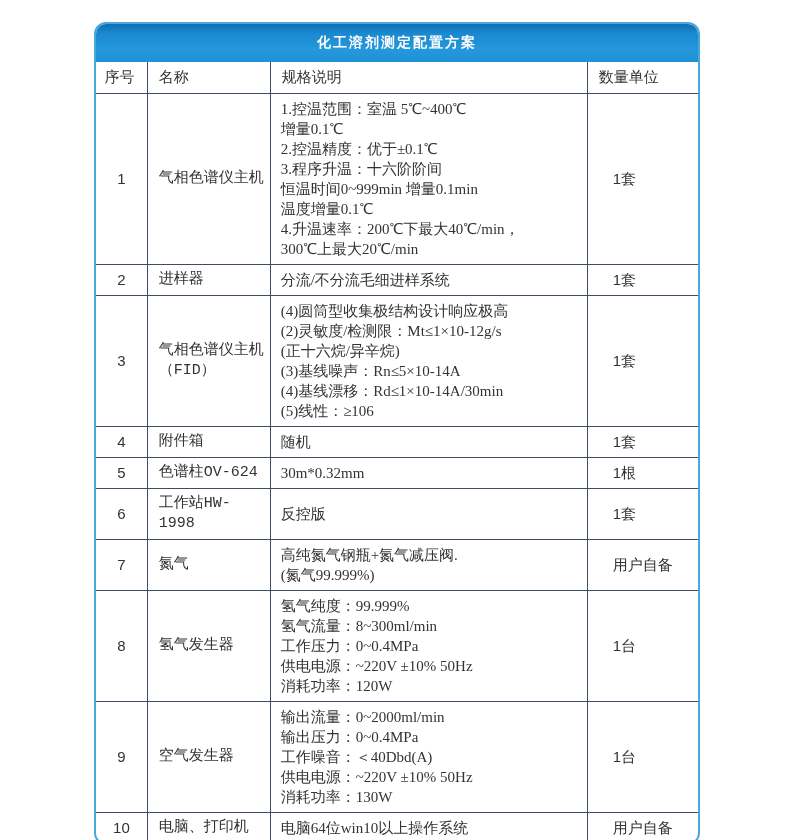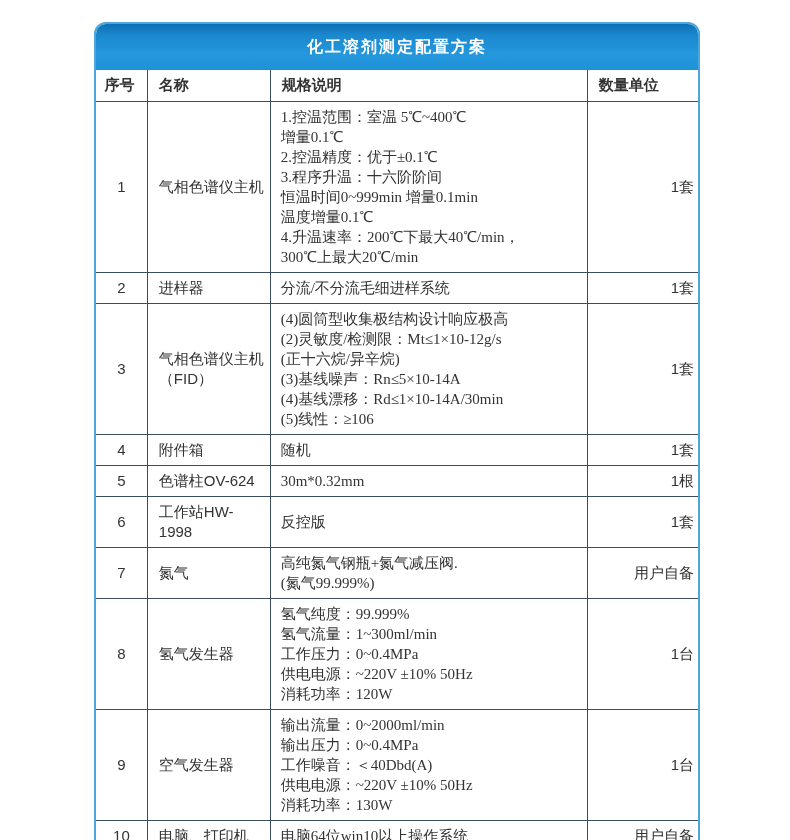--- a/index.html
+++ b/index.html
@@ -21,55 +21,55 @@
     width: 606px;
   }
   .card {
     border: 2px solid #4aa6dc;
     border-radius: 12px;
     overflow: hidden;
     background: #ffffff;
     box-sizing: border-box;
   }
   .title-bar {
-    height: 46px;
+    height: 38px;
     background: linear-gradient(180deg, #0e6fb2 0%, #1b89cf 25%, #2497dd 65%, #1f91d7 100%);
     color: #ffffff;
     display: flex;
     align-items: center;
     justify-content: center;
-    font-size: 16px;
+    font-size: 14px;
     font-weight: bold;
     letter-spacing: 2px;
   }
   table.spec-table {
     width: 100%;
     border-collapse: collapse;
     border-style: hidden; 
     table-layout: fixed;
     color: #333333;
     font-size: 15px;
   }
   .spec-table th, .spec-table td {
     border: 1px solid #3b4d61;
     vertical-align: middle;
     line-height: 20px;
     box-sizing: border-box;
   }
   .spec-table th {
-    font-weight: bold;
+    font-weight: normal;
     text-align: left;
     padding: 5px 8px 5px 11px;
     height: 31px;
   }
   .spec-table th.no { text-align: center; padding-left: 4px; }
   td.no   { text-align: center; padding: 5px 2px; }
-  td.name { text-align: left; padding: 5px 4px 5px 11px; }
+  td.name { text-align: left; padding: 5px 4px 5px 11px; font-family: Liberation Mono, monospace; }
   td.spec { text-align: left; padding: 5px 4px 5px 10px; }
-  td.qty  { text-align: right; padding: 5px 4px 5px 25px; }
+  td.qty  { text-align: left; padding: 5px 4px 5px 25px; }
   .spec-line { line-height: 20px; white-space: nowrap; font-family: Liberation Serif, serif; }
 </style>
 </head>
 <body>
 
 <div class="table-wrap">
   <div class="card">
     <div class="title-bar">
       <span>化工溶剂测定配置方案</span>
     </div>
@@ -156,21 +156,21 @@
               <div class="spec-line">高纯氮气钢瓶+氮气减压阀.</div>
               <div class="spec-line">(氮气99.999%)</div>
             </td>
             <td class="qty">用户自备</td>
           </tr>
           <tr>
             <td class="no">8</td>
             <td class="name">氢气发生器</td>
             <td class="spec">
               <div class="spec-line">氢气纯度：99.999%</div>
-              <div class="spec-line">氢气流量：1~300ml/min</div>
+              <div class="spec-line">氢气流量：8~300ml/min</div>
               <div class="spec-line">工作压力：0~0.4MPa</div>
               <div class="spec-line">供电电源：~220V ±10% 50Hz</div>
               <div class="spec-line">消耗功率：120W</div>
             </td>
             <td class="qty">1台</td>
           </tr>
           <tr>
             <td class="no">9</td>
             <td class="name">空气发生器</td>
             <td class="spec">

